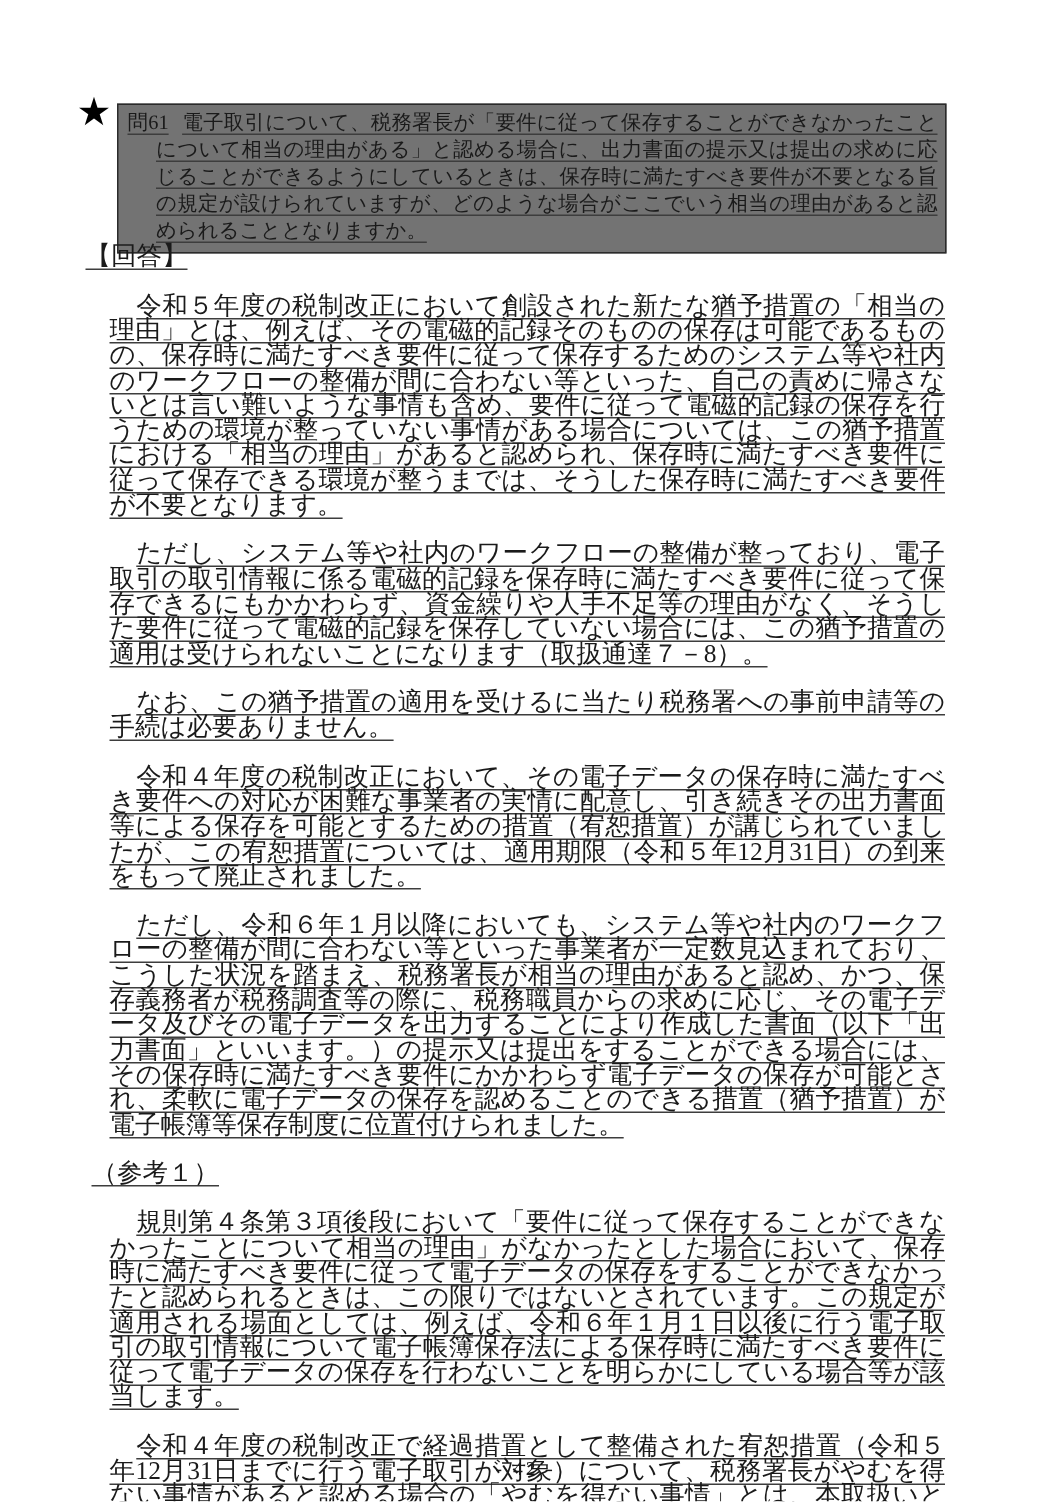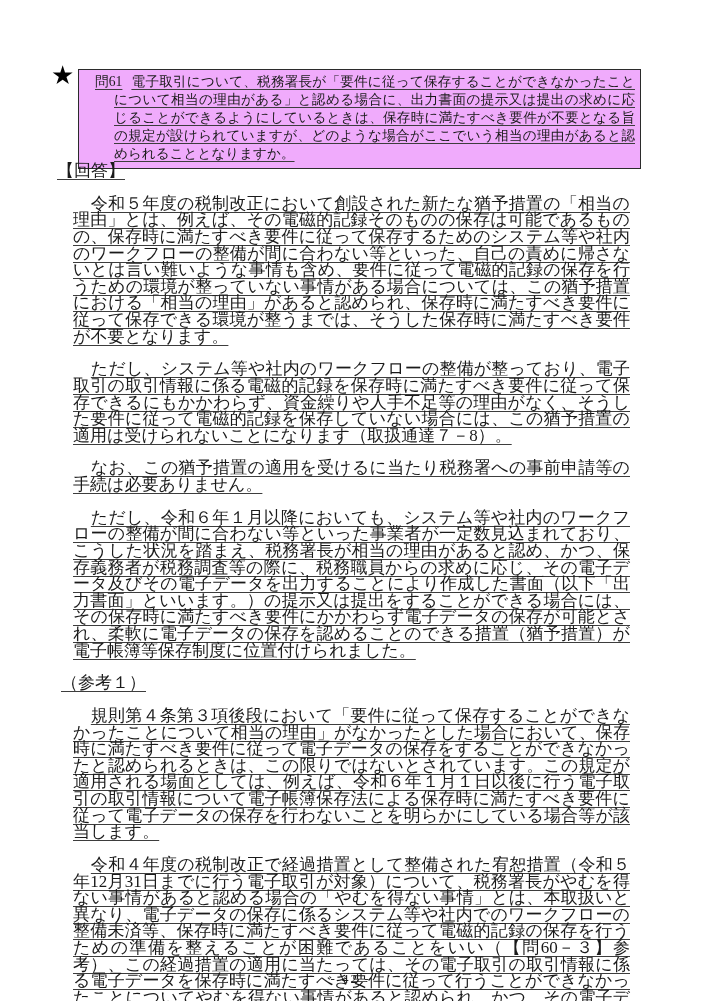--- a/index.html
+++ b/index.html
@@ -20,22 +20,22 @@
     line-height: 26px;
     color: #000;
     font-family: "DejaVu Sans", sans-serif;
   }
   .q-box {
     position: absolute;
     left: 78px;
     top: 69px;
     width: 540px;
     border: 1.5px solid #2b2b2b;
-    padding: 3px 5px 5px 16px;
-    background: #f0abfc;
+    padding: 3px 5px 5px 6px;
+    background: #737373;
   }
   .q-inner {
     margin: 0;
     font-size: 13.6px;
     line-height: 18.1px;
     text-align: justify;
     padding-left: 19px;
     text-indent: -19px;
   }
   .q-label { margin-right: 9px; }
@@ -84,20 +84,21 @@
   <div class="q-box">
     <p class="q-inner"><span class="q-label u">問61</span><span class="u">電子取引について、税務署長が「要件に従って保存することができなかったことについて相当の理由がある」と認める場合に、出力書面の提示又は提出の求めに応じることができるようにしているときは、保存時に満たすべき要件が不要となる旨の規定が設けられていますが、どのような場合がここでいう相当の理由があると認められることとなりますか。</span></p>
   </div>
 
   <div class="content">
     <h2 class="sec-header u">【回答】</h2>
     <p class="u">令和５年度の税制改正において創設された新たな猶予措置の「相当の理由」とは、例えば、その電磁的記録そのものの保存は可能であるものの、保存時に満たすべき要件に従って保存するためのシステム等や社内のワークフローの整備が間に合わない等といった、自己の責めに帰さないとは言い難いような事情も含め、要件に従って電磁的記録の保存を行うための環境が整っていない事情がある場合については、この猶予措置における「相当の理由」があると認められ、保存時に満たすべき要件に従って保存できる環境が整うまでは、そうした保存時に満たすべき要件が不要となります。</p>
     <p class="u">ただし、システム等や社内のワークフローの整備が整っており、電子取引の取引情報に係る電磁的記録を保存時に満たすべき要件に従って保存できるにもかかわらず、資金繰りや人手不足等の理由がなく、そうした要件に従って電磁的記録を保存していない場合には、この猶予措置の適用は受けられないことになります（取扱通達７－8）。</p>
     <p class="u">なお、この猶予措置の適用を受けるに当たり税務署への事前申請等の手続は必要ありません。</p>
 
+    <p class="u">令和４年度の税制改正において、その電子データの保存時に満たすべき要件への対応が困難な事業者の実情に配意し、引き続きその出力書面等による保存を可能とするための措置（宥恕措置）が講じられていましたが、この宥恕措置については、適用期限（令和５年12月31日）の到来をもって廃止されました。</p>
     <p class="u">ただし、令和６年１月以降においても、システム等や社内のワークフローの整備が間に合わない等といった事業者が一定数見込まれており、こうした状況を踏まえ、税務署長が相当の理由があると認め、かつ、保存義務者が税務調査等の際に、税務職員からの求めに応じ、その電子データ及びその電子データを出力することにより作成した書面（以下「出力書面」といいます。）の提示又は提出をすることができる場合には、その保存時に満たすべき要件にかかわらず電子データの保存が可能とされ、柔軟に電子データの保存を認めることのできる措置（猶予措置）が電子帳簿等保存制度に位置付けられました。</p>
 
     <h2 class="sec-header ref u">（参考１）</h2>
     <p class="u">規則第４条第３項後段において「要件に従って保存することができなかったことについて相当の理由」がなかったとした場合において、保存時に満たすべき要件に従って電子データの保存をすることができなかったと認められるときは、この限りではないとされています。この規定が適用される場面としては、例えば、令和６年１月１日以後に行う電子取引の取引情報について電子帳簿保存法による保存時に満たすべき要件に従って電子データの保存を行わないことを明らかにしている場合等が該当します。</p>
 
     <p class="u">令和４年度の税制改正で経過措置として整備された宥恕措置（令和５年12月31日までに行う電子取引が対象）について、税務署長がやむを得ない事情があると認める場合の「やむを得ない事情」とは、本取扱いと異なり、電子データの保存に係るシステム等や社内でのワークフローの整備未済等、保存時に満たすべき要件に従って電磁的記録の保存を行うための準備を整えることが困難であることをいい（【問60－３】参考）、この経過措置の適用に当たっては、その電子取引の取引情報に係る電子データを保存時に満たすべき要件に従って行うことができなかったことについてやむを得ない事情があると認められ、かつ、その電子データの出力書面（整然とした形式及び明瞭な状態で出力されたものに限ります。）の提示又は提出</p>
   </div>
 
   <div class="footer">- 42 -</div>
 

